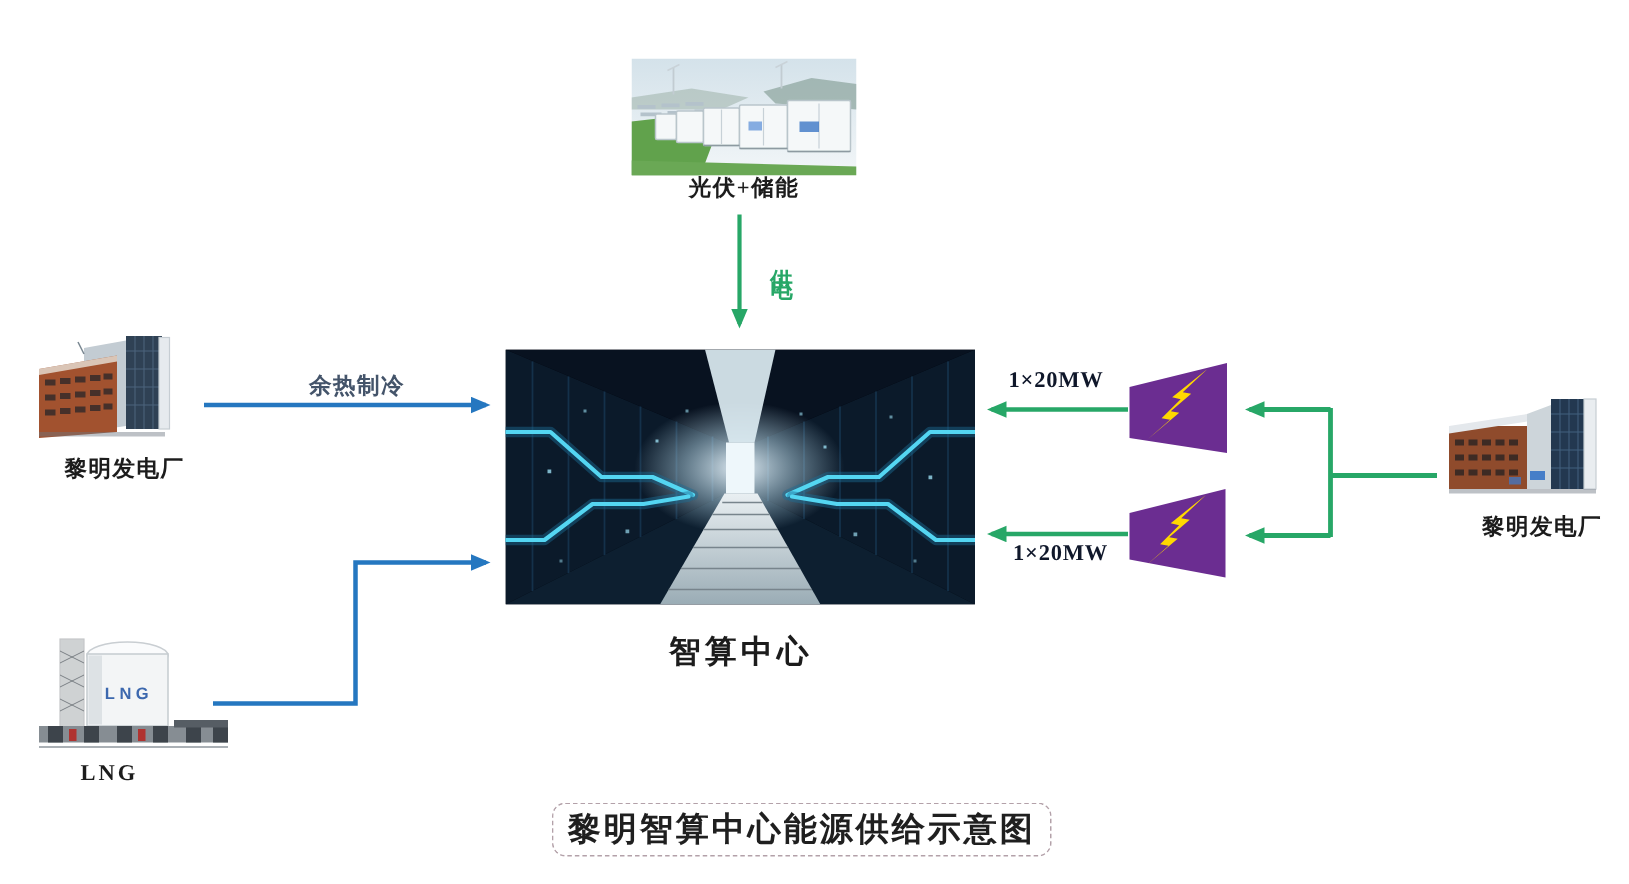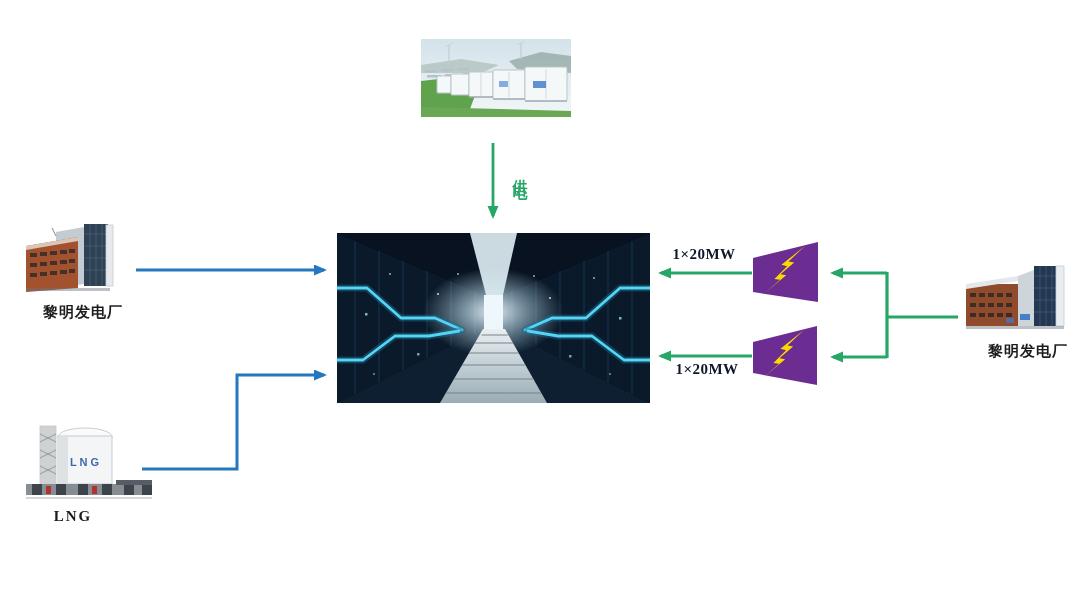--- a/index.html
+++ b/index.html
@@ -70,20 +70,21 @@
       <line x1="60" y1="34" x2="60" y2="57"></line>
     </g>
     <rect x="112" y="42" width="13" height="7" fill="#2f6fc1" opacity="0.75"></rect>
     <rect x="78" y="42" width="9" height="6" fill="#3a7ad0" opacity="0.6"></rect>
     <g stroke="#8d9aa1" stroke-width="1">
       <line x1="104" y1="62" x2="146" y2="62"></line>
         <line x1="72" y1="60" x2="104" y2="60"></line>
       <line x1="48" y1="58" x2="72" y2="58"></line>
     </g>
   </svg>
+  <div class="lbl lbl-node" style="left:416px;top:116px;width:160px">光伏+储能</div>
 
   <svg class="abs" style="left:22px;top:222px" width="110" height="80" viewBox="0 0 110 80">
     <rect x="62" y="2" width="24" height="62" fill="#2f4154"></rect>
     <g stroke="#4d657c" stroke-width="0.7">
       <line x1="68" y1="2" x2="68" y2="64"></line>
         <line x1="74" y1="2" x2="74" y2="64"></line>
         <line x1="80" y1="2" x2="80" y2="64"></line>
       <line x1="62" y1="12" x2="86" y2="12"></line>
         <line x1="62" y1="24" x2="86" y2="24"></line>
       <line x1="62" y1="36" x2="86" y2="36"></line>
@@ -206,20 +207,21 @@
       <rect x="36" y="140" width="2" height="2" opacity="0.5"></rect>
         <rect x="120" y="40" width="2" height="2" opacity="0.6"></rect>
       <rect x="282" y="84" width="2.5" height="2.5" opacity="0.8"></rect>
         <rect x="256" y="44" width="2" height="2" opacity="0.6"></rect>
       <rect x="232" y="122" width="2.5" height="2.5" opacity="0.7"></rect>
         <rect x="212" y="64" width="2" height="2" opacity="0.8"></rect>
       <rect x="272" y="140" width="2" height="2" opacity="0.5"></rect>
         <rect x="196" y="42" width="2" height="2" opacity="0.6"></rect>
     </g>
   </svg>
+  <div class="lbl lbl-big" style="left:394px;top:420px;width:200px">智算中心</div>
 
   <svg class="abs" style="left:960px;top:264px" width="114" height="72" viewBox="0 0 114 72">
     <rect x="6" y="20" width="52" height="42" fill="#8f4b2c"></rect>
     <polygon points="6,20 58,12 58,17 6,25" fill="#e4e8ec"></polygon>
     <g fill="#3e2b24">
       <rect x="10" y="29" width="6" height="4"></rect>
         <rect x="19" y="29" width="6" height="4"></rect>
         <rect x="28" y="29" width="6" height="4"></rect>
         <rect x="37" y="29" width="6" height="4"></rect>
         <rect x="46" y="29" width="6" height="4"></rect>
@@ -279,17 +281,21 @@
       <polygon points="753,258 818,242 818,302 753,292" fill="#6b2d91"></polygon>
       <path d="M85,0 L35,40 L47,43 L20,70 L32,72 L0,100 L45,62 L33,60 L62,35 L50,33 Z" transform="translate(765,246) scale(0.47)" fill="#ffd800"></path>
     </g>
     <g>
       <polygon points="753,342 817,326 817,385 753,373" fill="#6b2d91"></polygon>
       <path d="M85,0 L35,40 L47,43 L20,70 L32,72 L0,100 L45,62 L33,60 L62,35 L50,33 Z" transform="translate(764,330) scale(0.47)" fill="#ffd800"></path>
     </g>
   </svg>
 
   <div class="lbl-vert" style="left:512px;top:167px">供电</div>
+  <div class="lbl lbl-flow-blue" style="left:168px;top:248px;width:140px">余热制冷</div>
   <div class="lbl lbl-flow-green" style="left:644px;top:246px;width:120px">1×20MW</div>
   <div class="lbl lbl-flow-green" style="left:647px;top:361px;width:120px">1×20MW</div>
 
+  <div id="title-box">
+    <span>黎明智算中心能源供给示意图</span>
+  </div>
 
 </div>
 
 </body></html>

